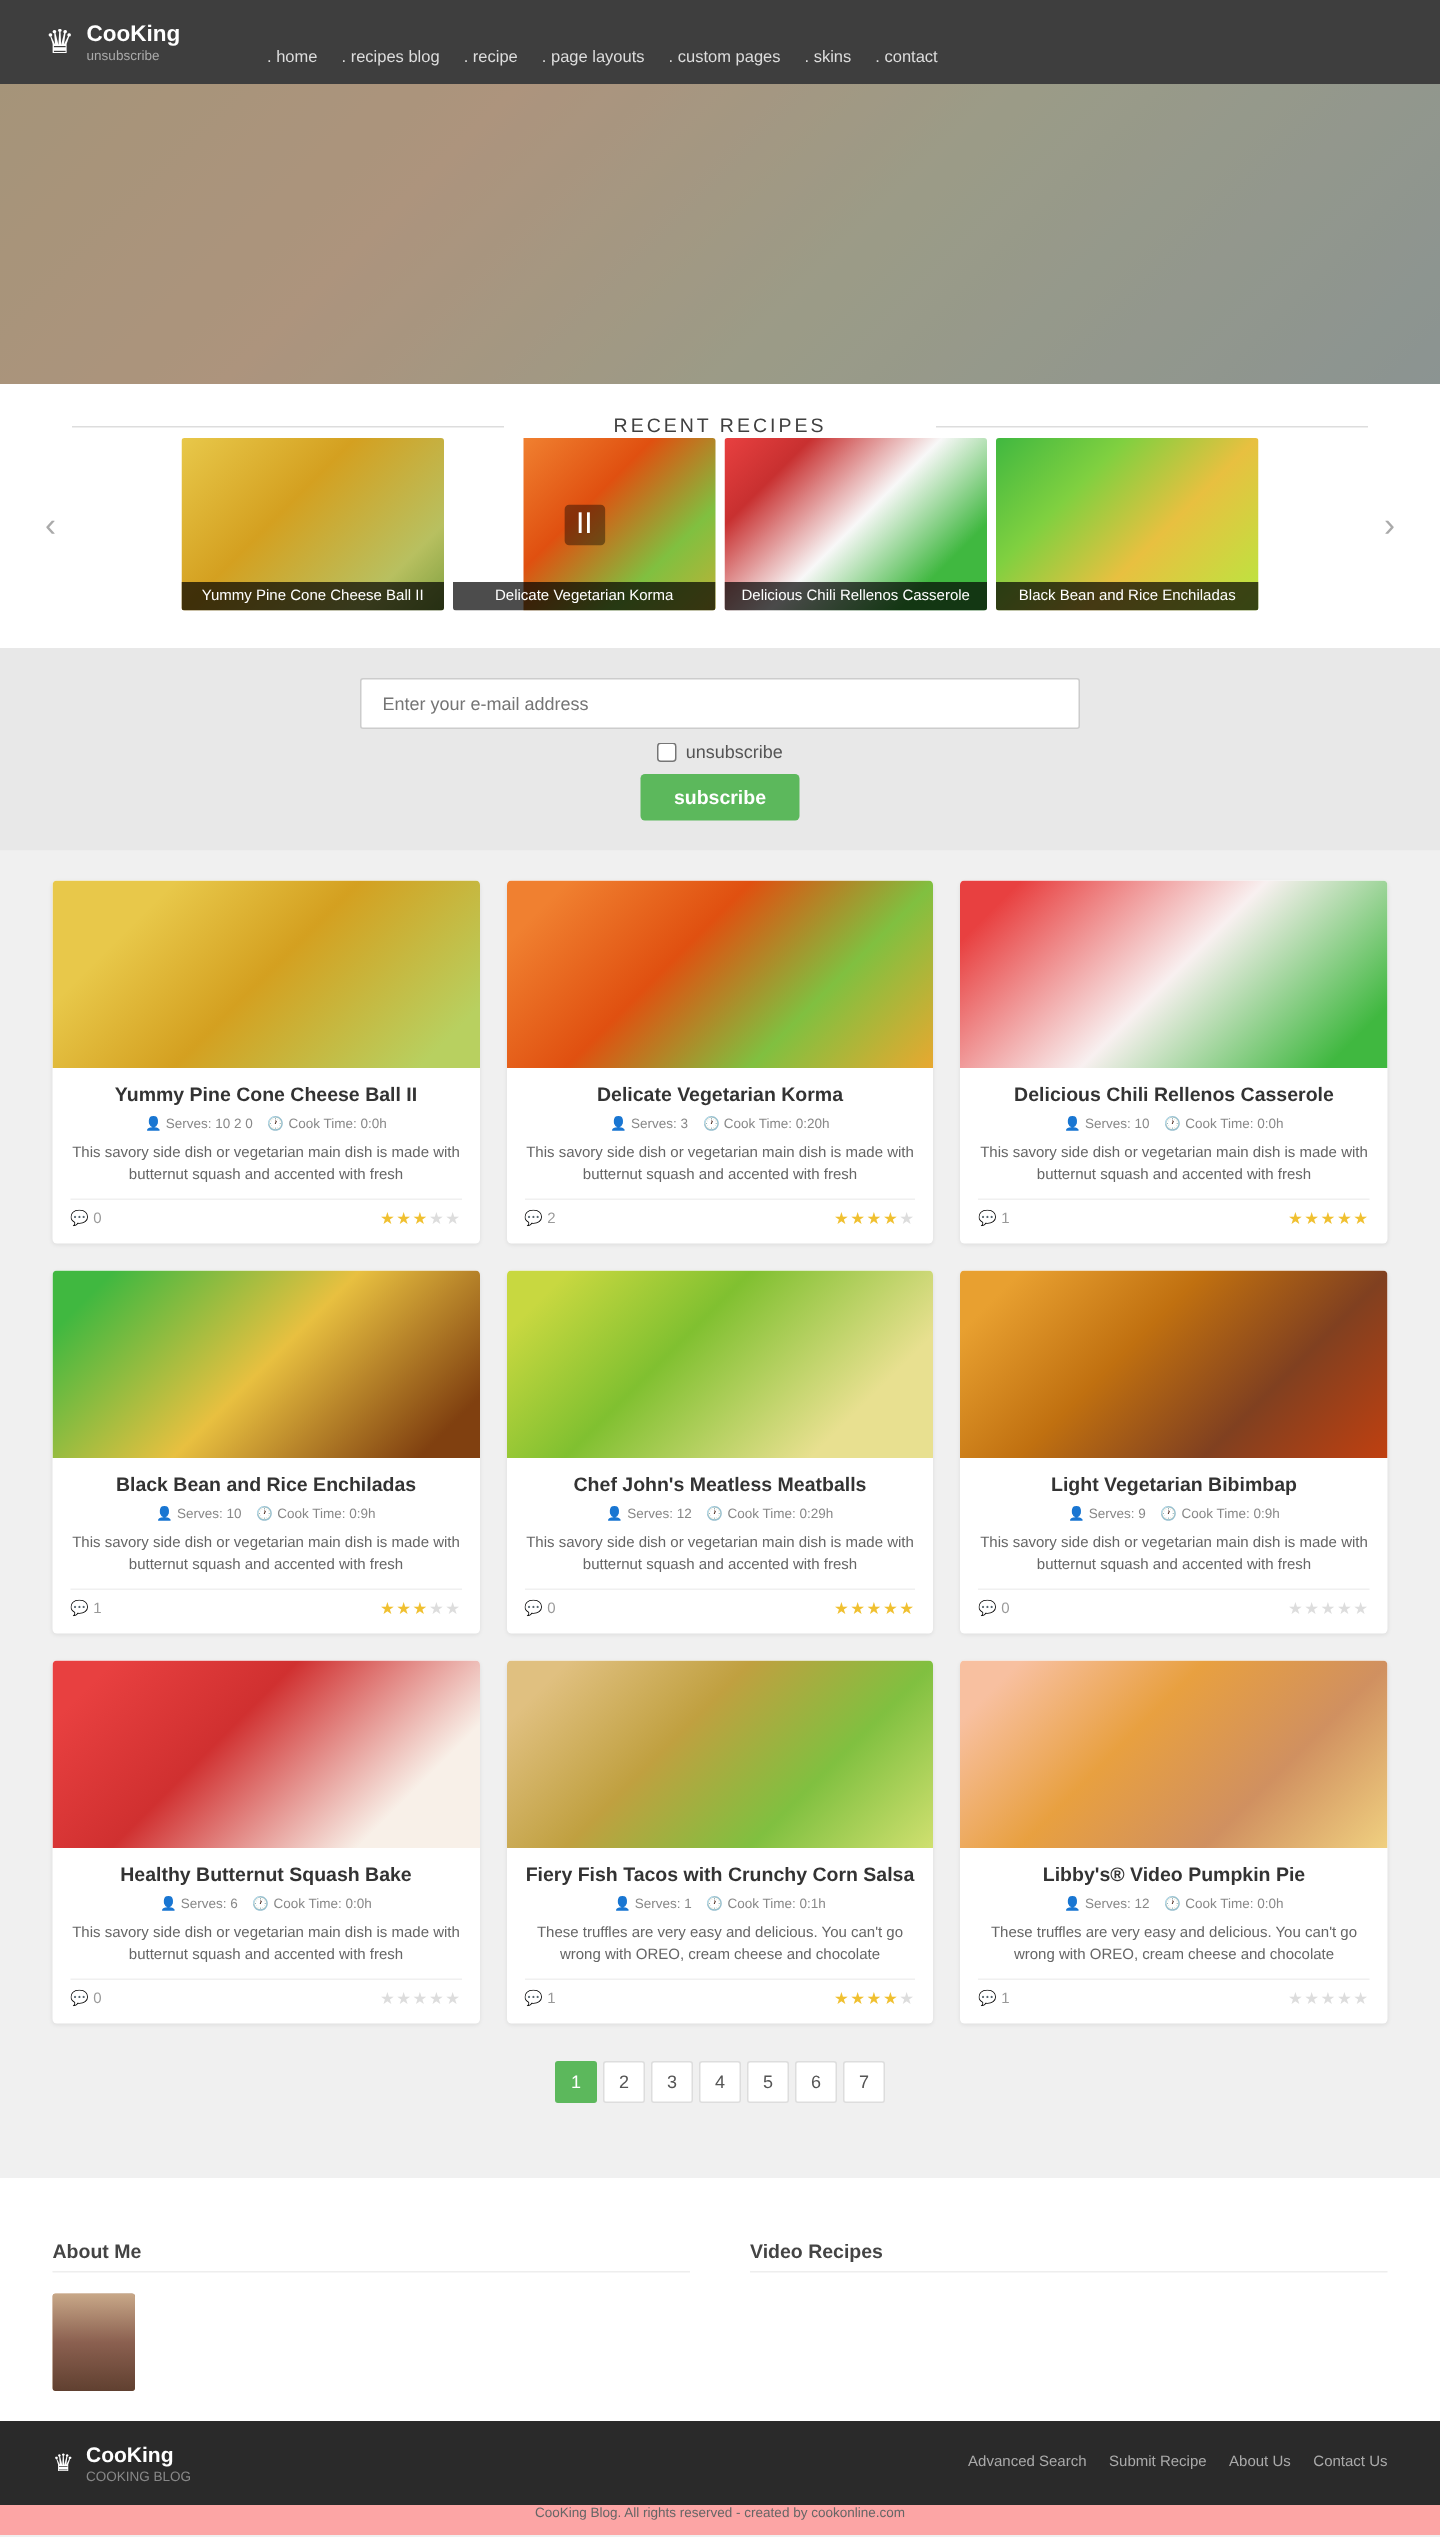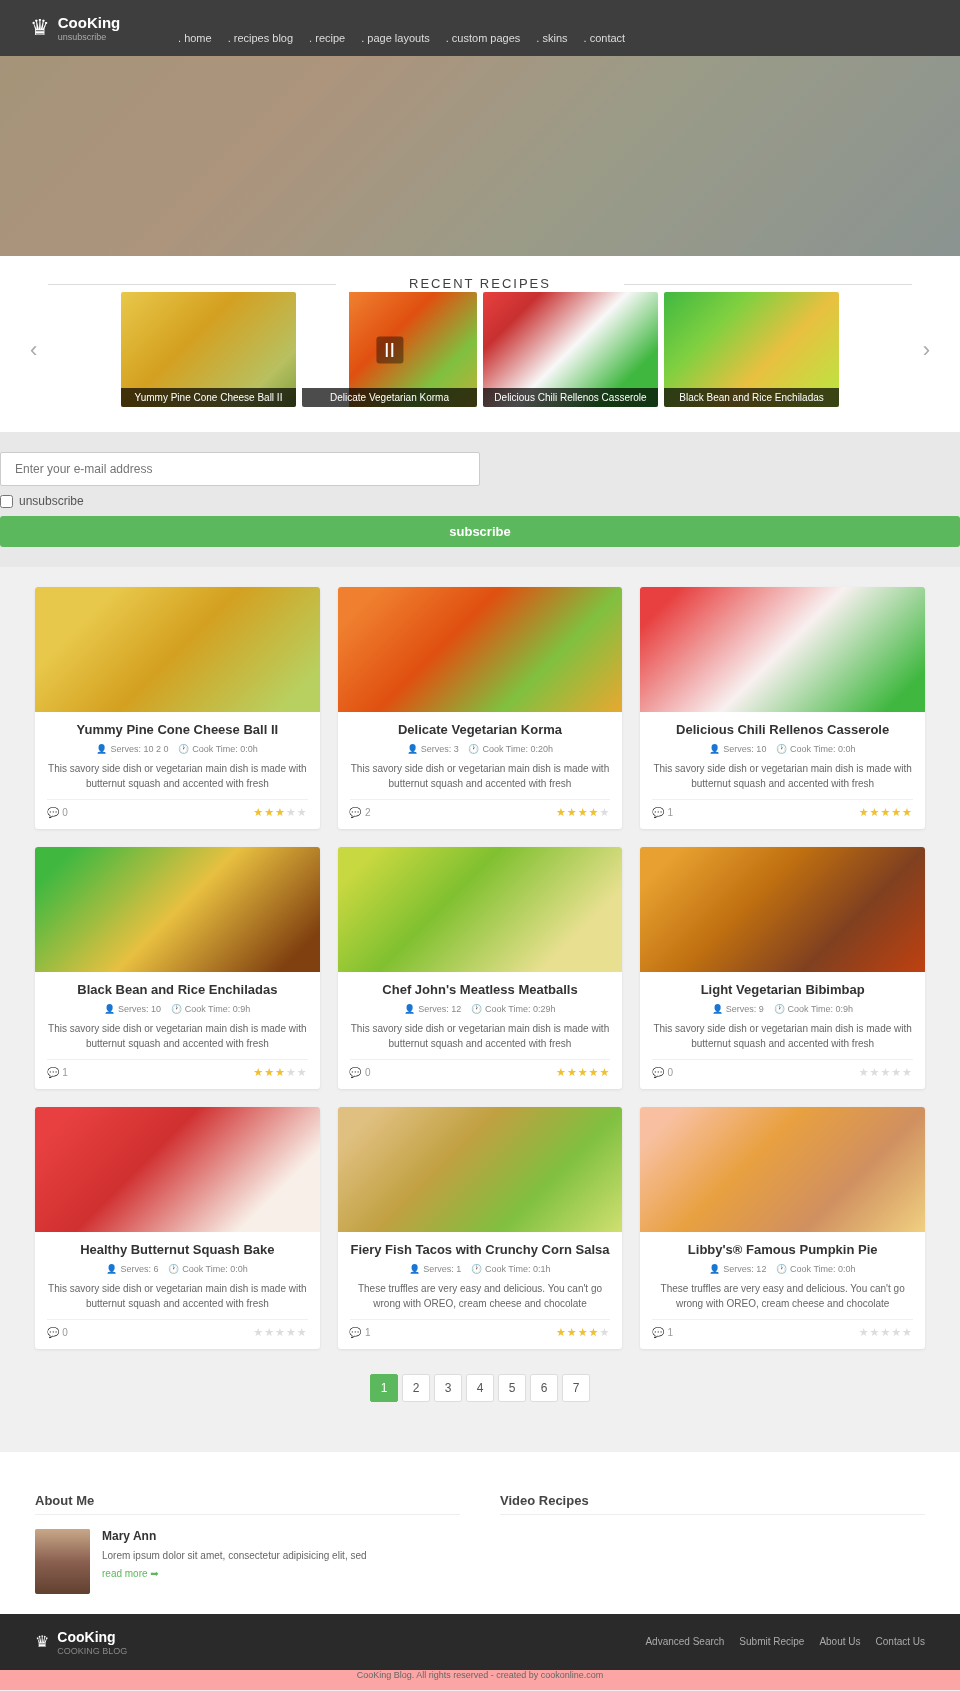--- a/index.html
+++ b/index.html
@@ -138,20 +138,21 @@
       padding: 2px 8px;
       z-index: 5;
     }
 
     
     .subscribe-section {
       background: #e8e8e8;
       padding: 20px 0;
       display: flex;
       flex-direction: column;
+      align-items: center;
     }
     .subscribe-input-wrap {
       width: 480px;
       position: relative;
       margin-bottom: 8px;
     }
     .subscribe-input {
       width: 100%;
       padding: 9px 14px;
       border: 1px solid #ccc;
@@ -511,21 +512,21 @@
         <div class="recipe-desc">These truffles are very easy and delicious. You can't go wrong with OREO, cream cheese and chocolate</div>
         <div class="recipe-footer">
           <div class="recipe-comments">💬 1</div>
           <div class="stars">★★★★<span class="stars-empty">★</span></div>
         </div>
       </div>
     </div>
       <div class="recipe-card">
       <div class="recipe-card-img food-pie"></div>
       <div class="recipe-card-body">
-        <div class="recipe-card-title">Libby's® Famous Pumpkin Pie</div>
+        <div class="recipe-card-title">Libby's® Video Pumpkin Pie</div>
         <div class="recipe-meta">
           <span>👤 Serves: 12</span>
           <span>🕐 Cook Time: 0:0h</span>
         </div>
         <div class="recipe-desc">These truffles are very easy and delicious. You can't go wrong with OREO, cream cheese and chocolate</div>
         <div class="recipe-footer">
           <div class="recipe-comments">💬 1</div>
           <div class="stars"><span class="stars-empty">★★★★★</span></div>
         </div>
       </div>
@@ -543,25 +544,20 @@
     </div>
 </main>
 
 <section class="widgets-section">
   <div class="widget">
     <div class="widget-title">About Me</div>
     <div class="author-row">
       <div class="author-avatar">
         <div class="author-avatar-img"></div>
       </div>
-      <div>
-        <div class="author-name">Mary Ann</div>
-        <div class="author-bio">Lorem ipsum dolor sit amet, consectetur adipisicing elit, sed</div>
-        <a class="read-more">read more ➡</a>
-      </div>
     </div>
   </div>
   <div class="widget">
     <div class="widget-title">Video Recipes</div>
   </div>
 </section>
 
 <footer class="site-footer">
   <div class="footer-logo">
     <span>♛</span>

